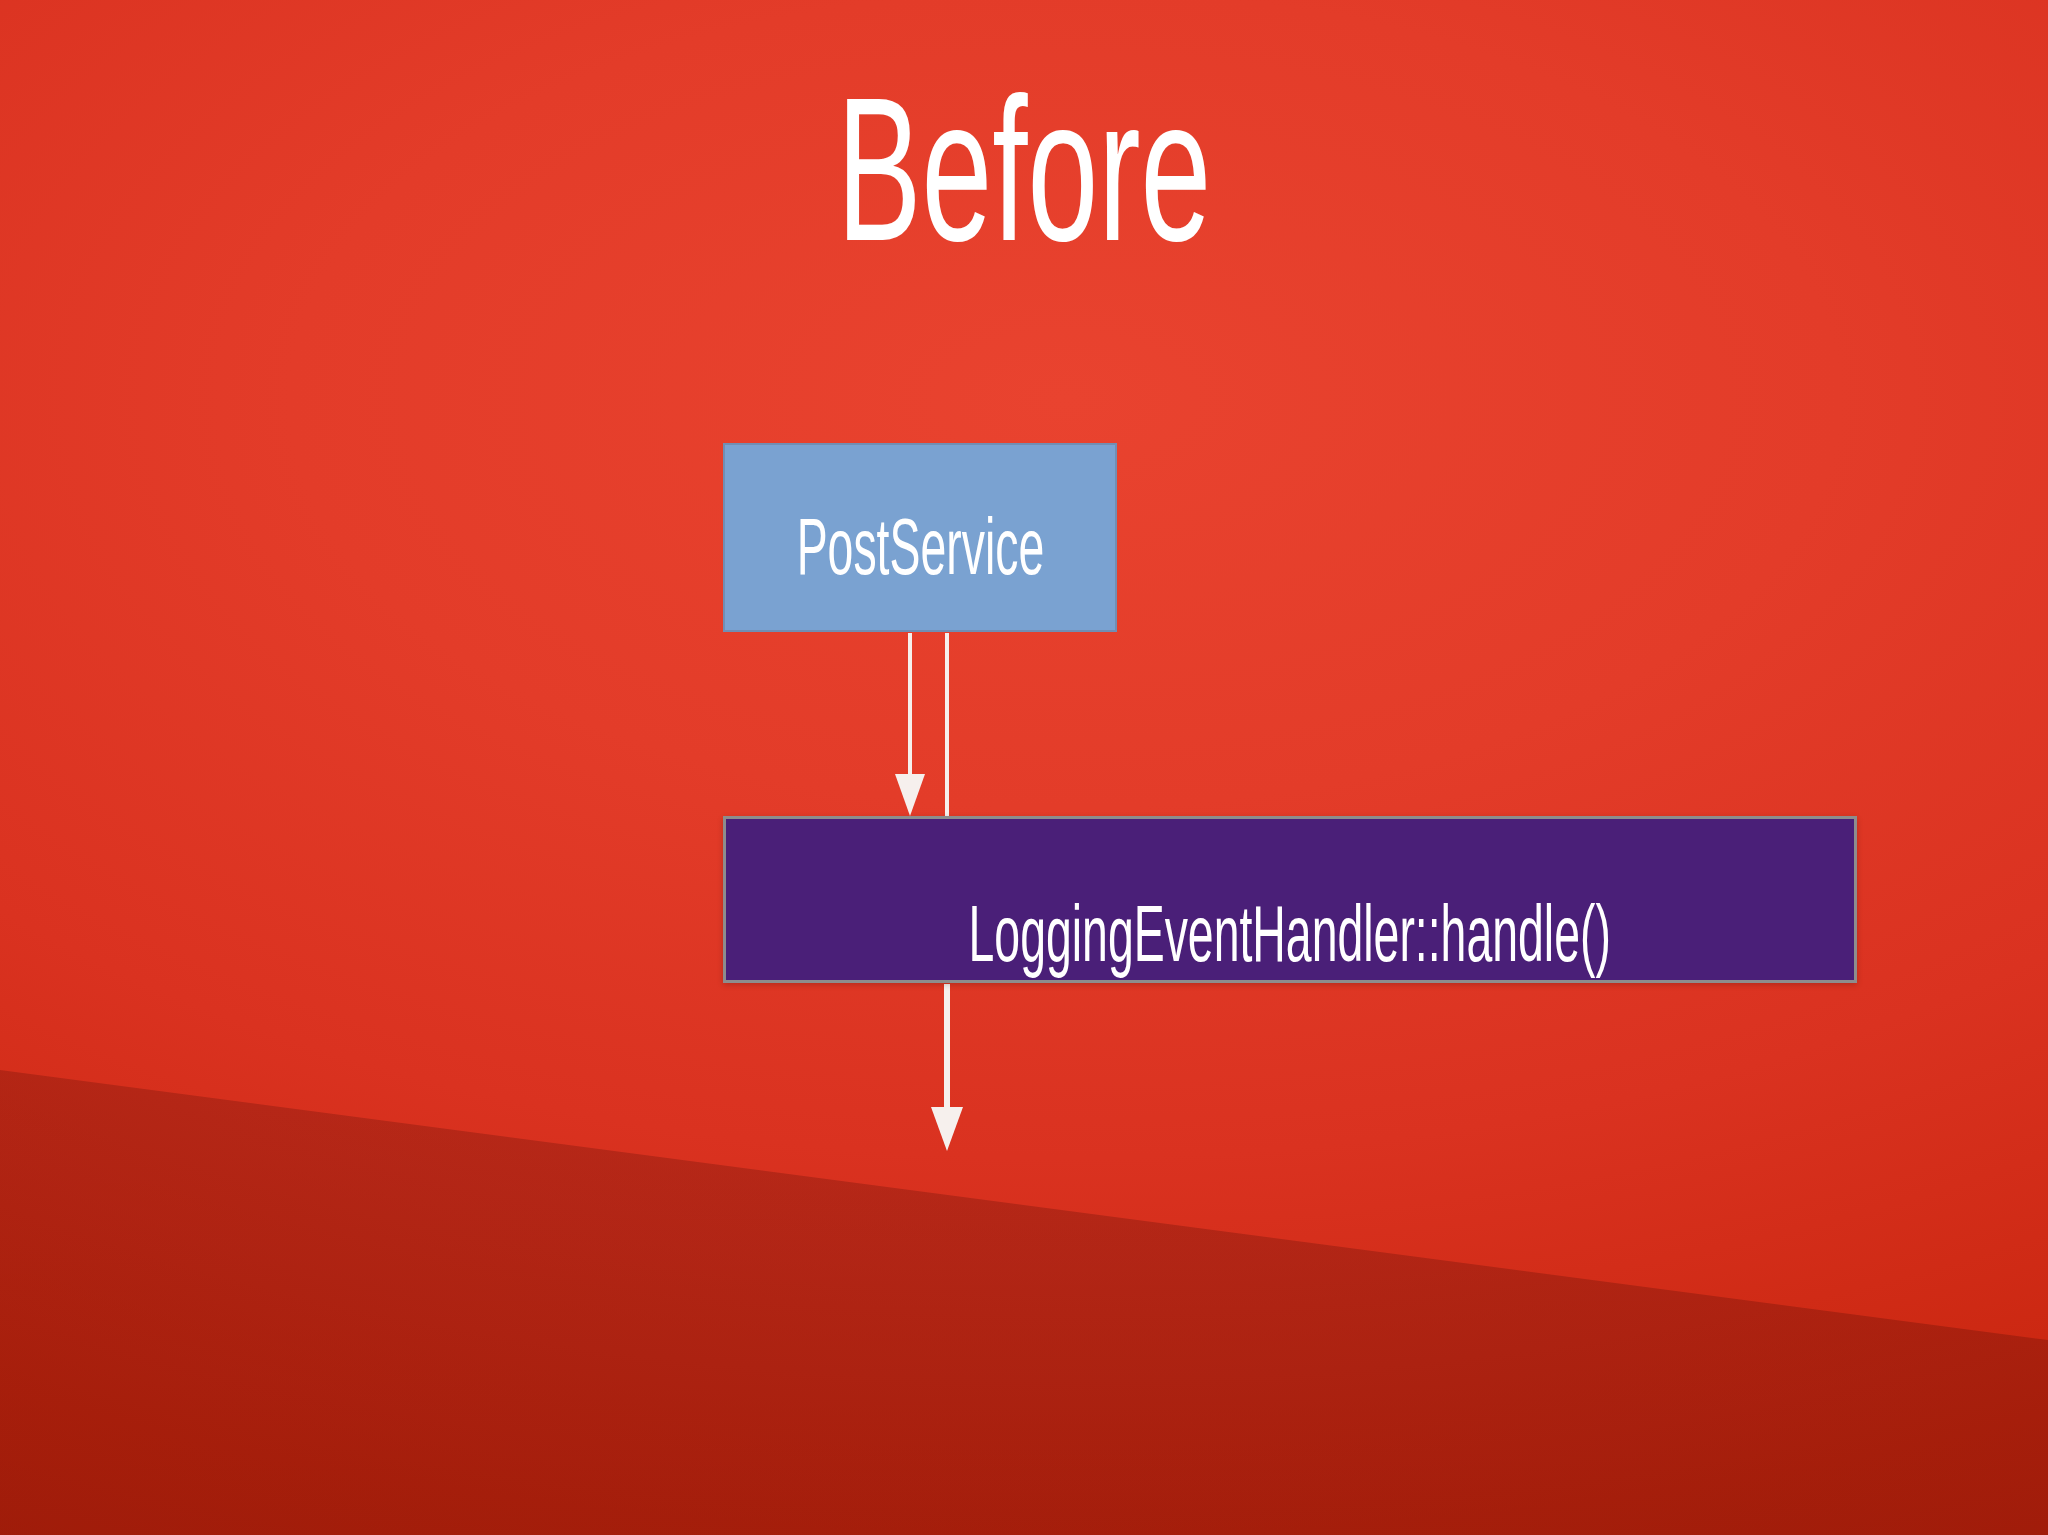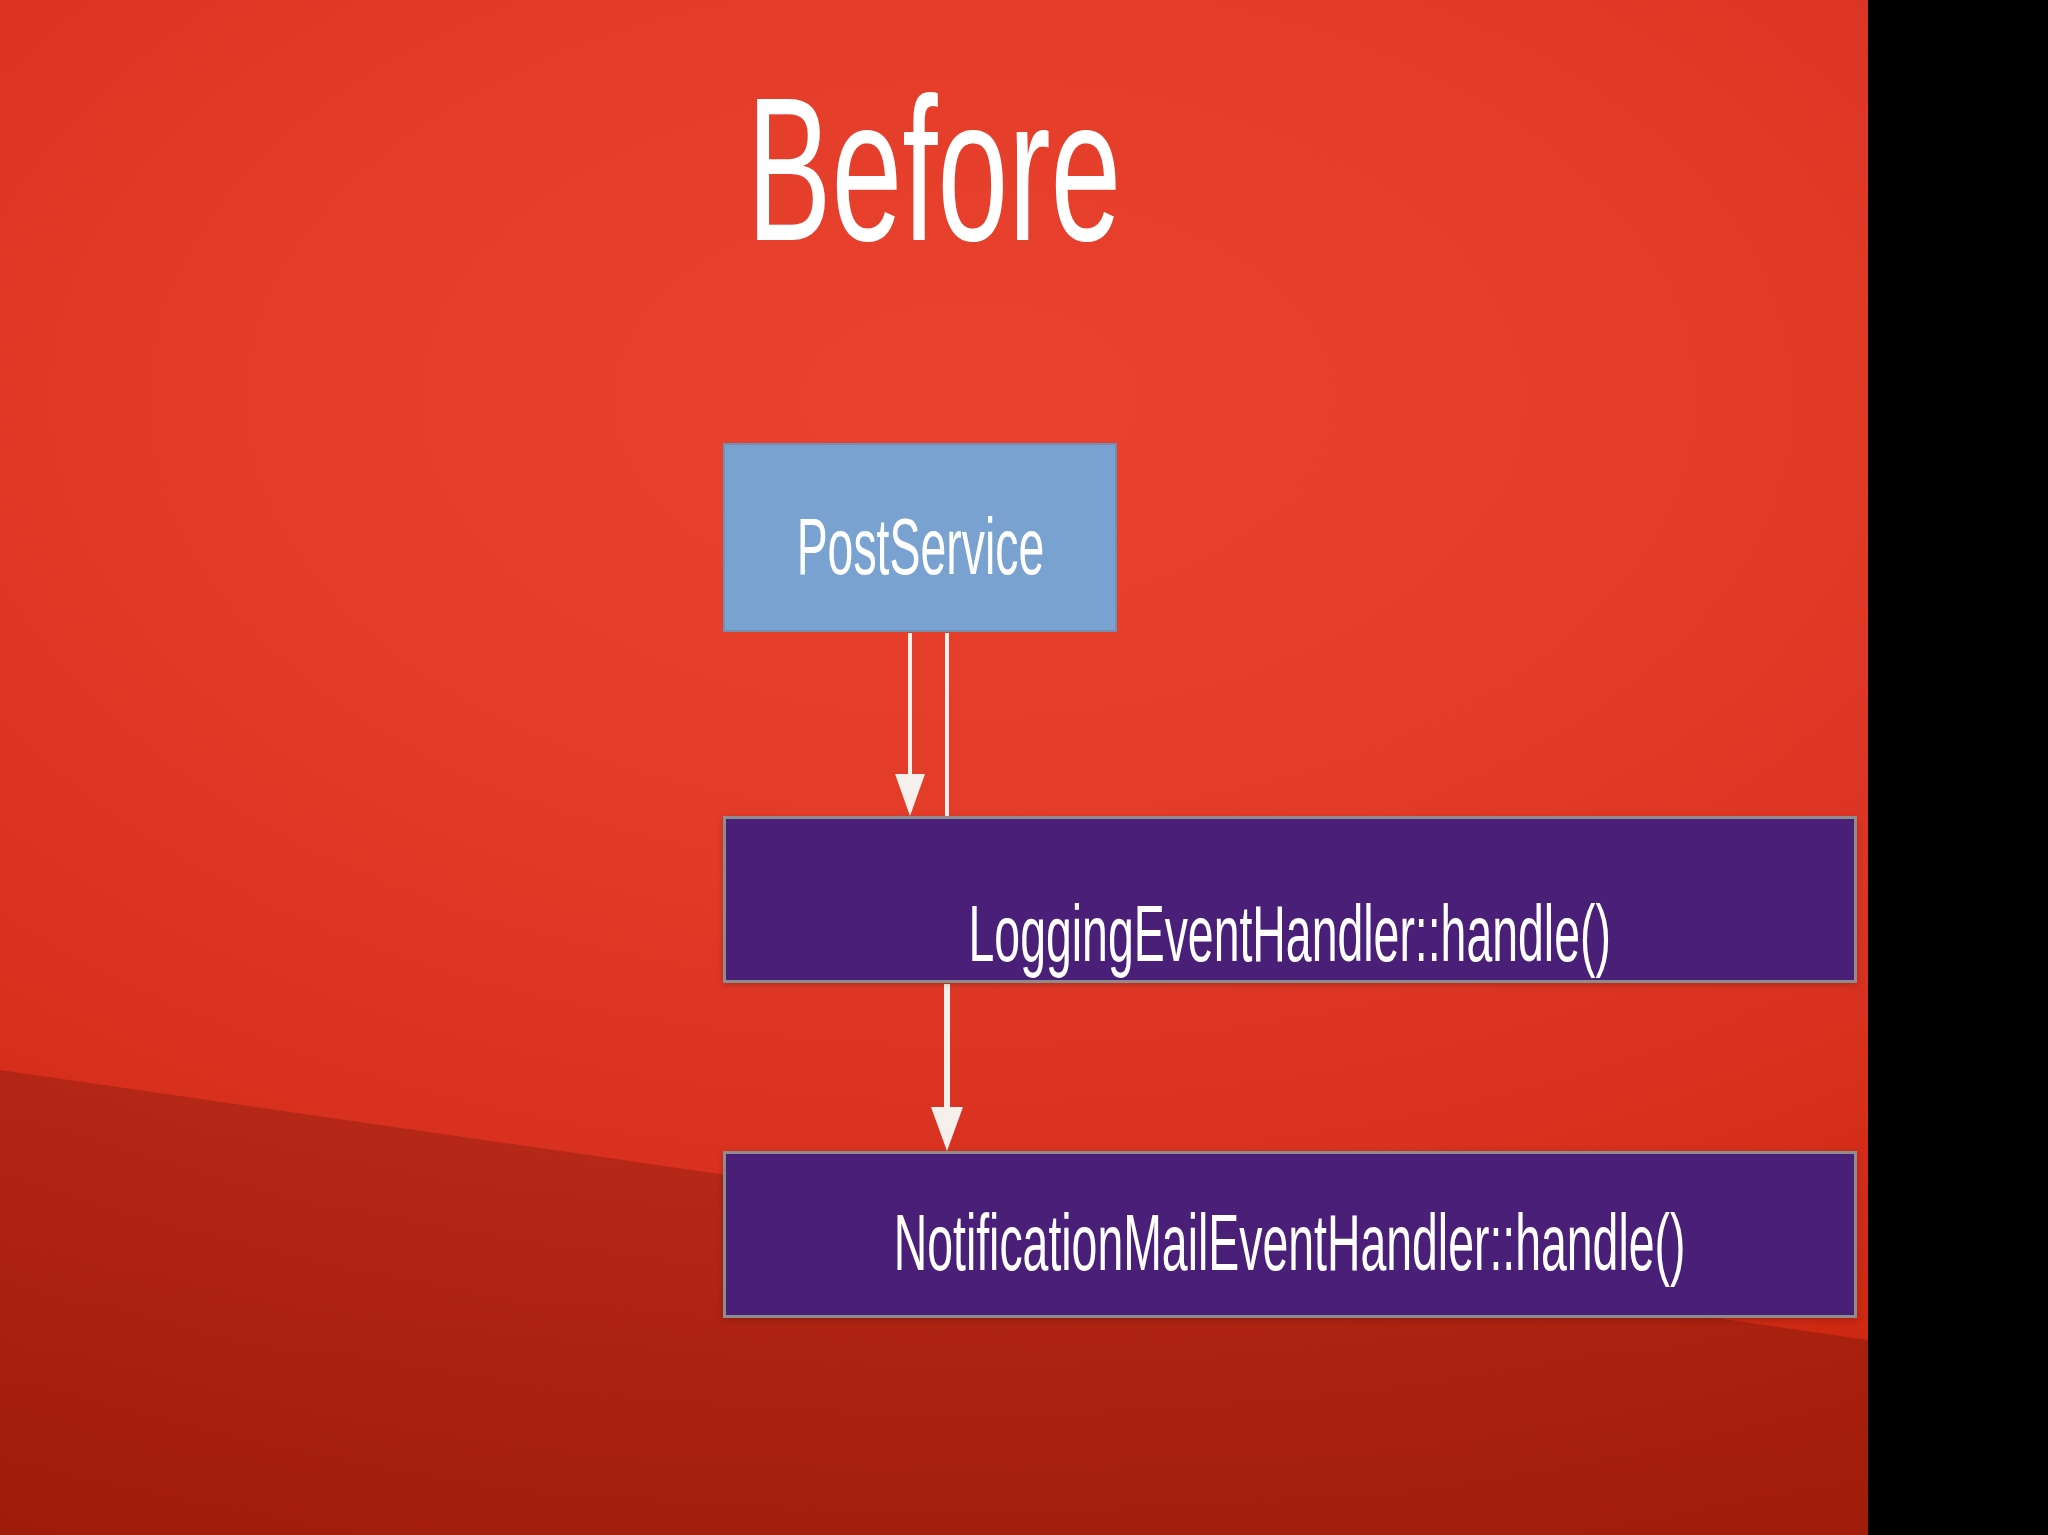--- a/index.html
+++ b/index.html
@@ -2,21 +2,21 @@
 <html><head>
 <meta charset="utf-8">
 <style>
   html, body {
     margin: 0;
     padding: 0;
     background: #000;
   }
   .slide {
     position: relative;
-    width: 1868px;
+    width: 2048px;
     height: 1535px;
     overflow: hidden;
     font-family: "Liberation Sans", sans-serif;
     background:
       radial-gradient(135% 95% at 52% 26%,
         #e9432f 0%,
         #e33c29 28%,
         #da3220 52%,
         #c9260f 78%,
         #b92009 100%);
@@ -123,17 +123,14 @@
   <div class="connector-head head-b"></div>
 
   <div class="node node-blue" style="background-color: rgb(122, 162, 209); text-align: right;">
     <span class="squeeze">PostService</span>
   </div>
 
   <div class="node node-purple first" style="background-color: rgb(74, 31, 120);">
     <span class="squeeze">LoggingEventHandler::handle()</span>
   </div>
 
-  <div class="node node-purple second" style="background-color: rgb(74, 31, 120);">
-    <span class="squeeze">NotificationMailEventHandler::handle()</span>
-  </div>
 
 </div>
 
 </body></html>

